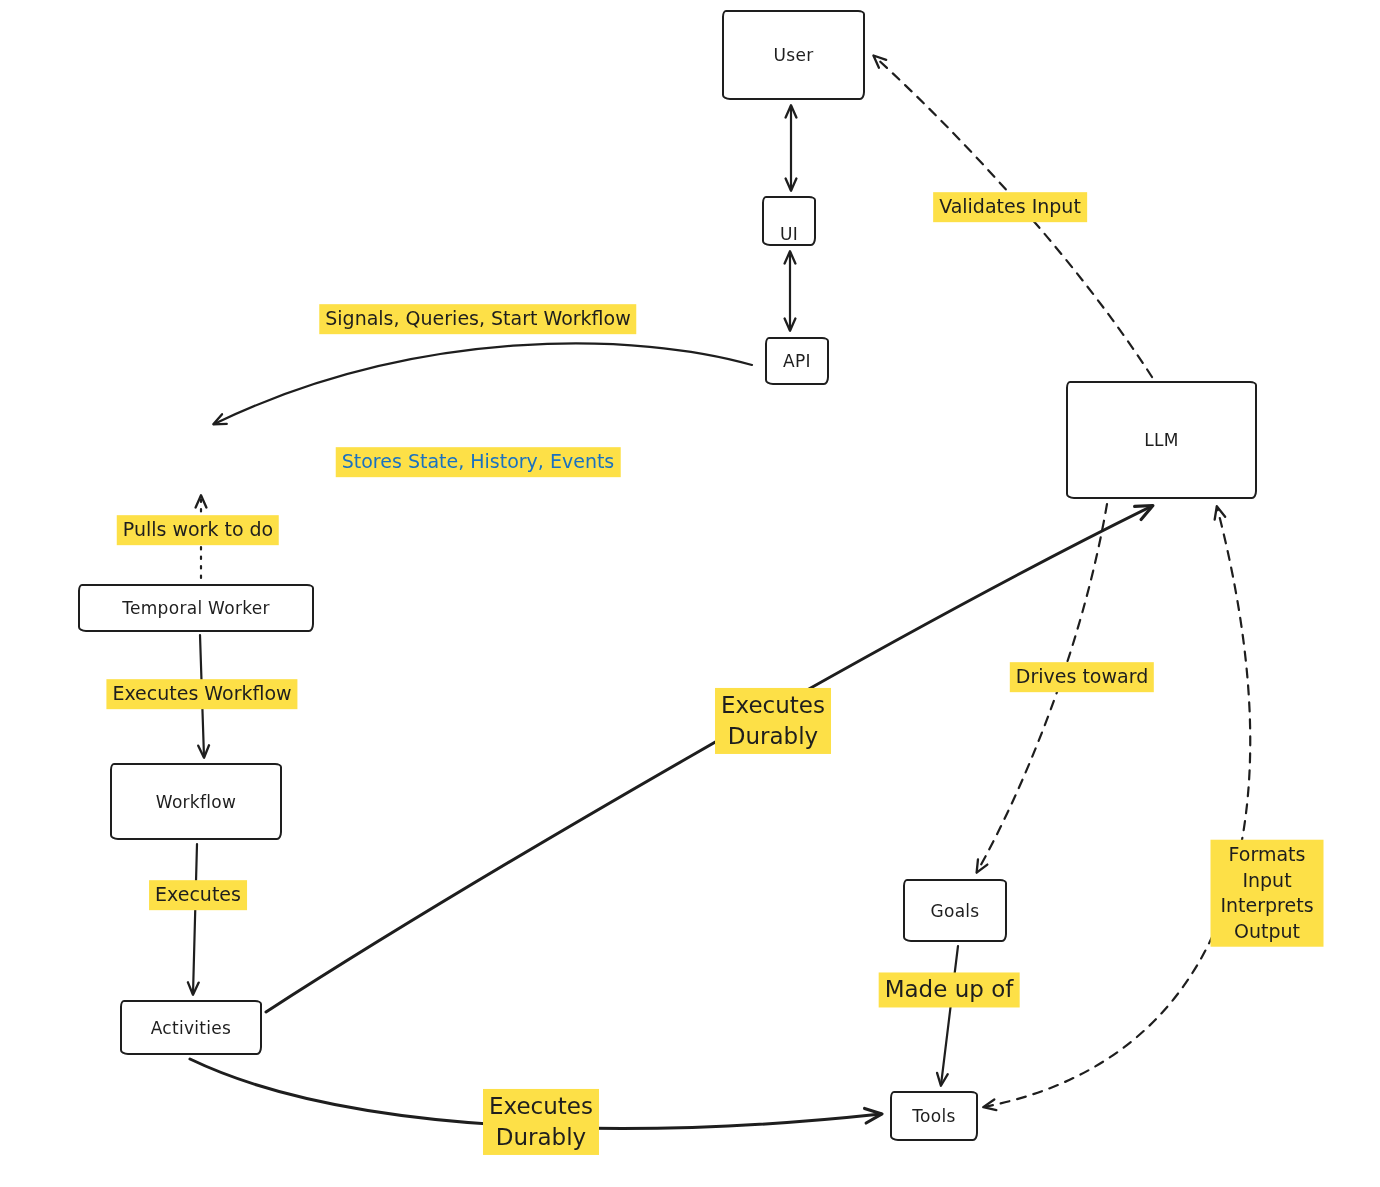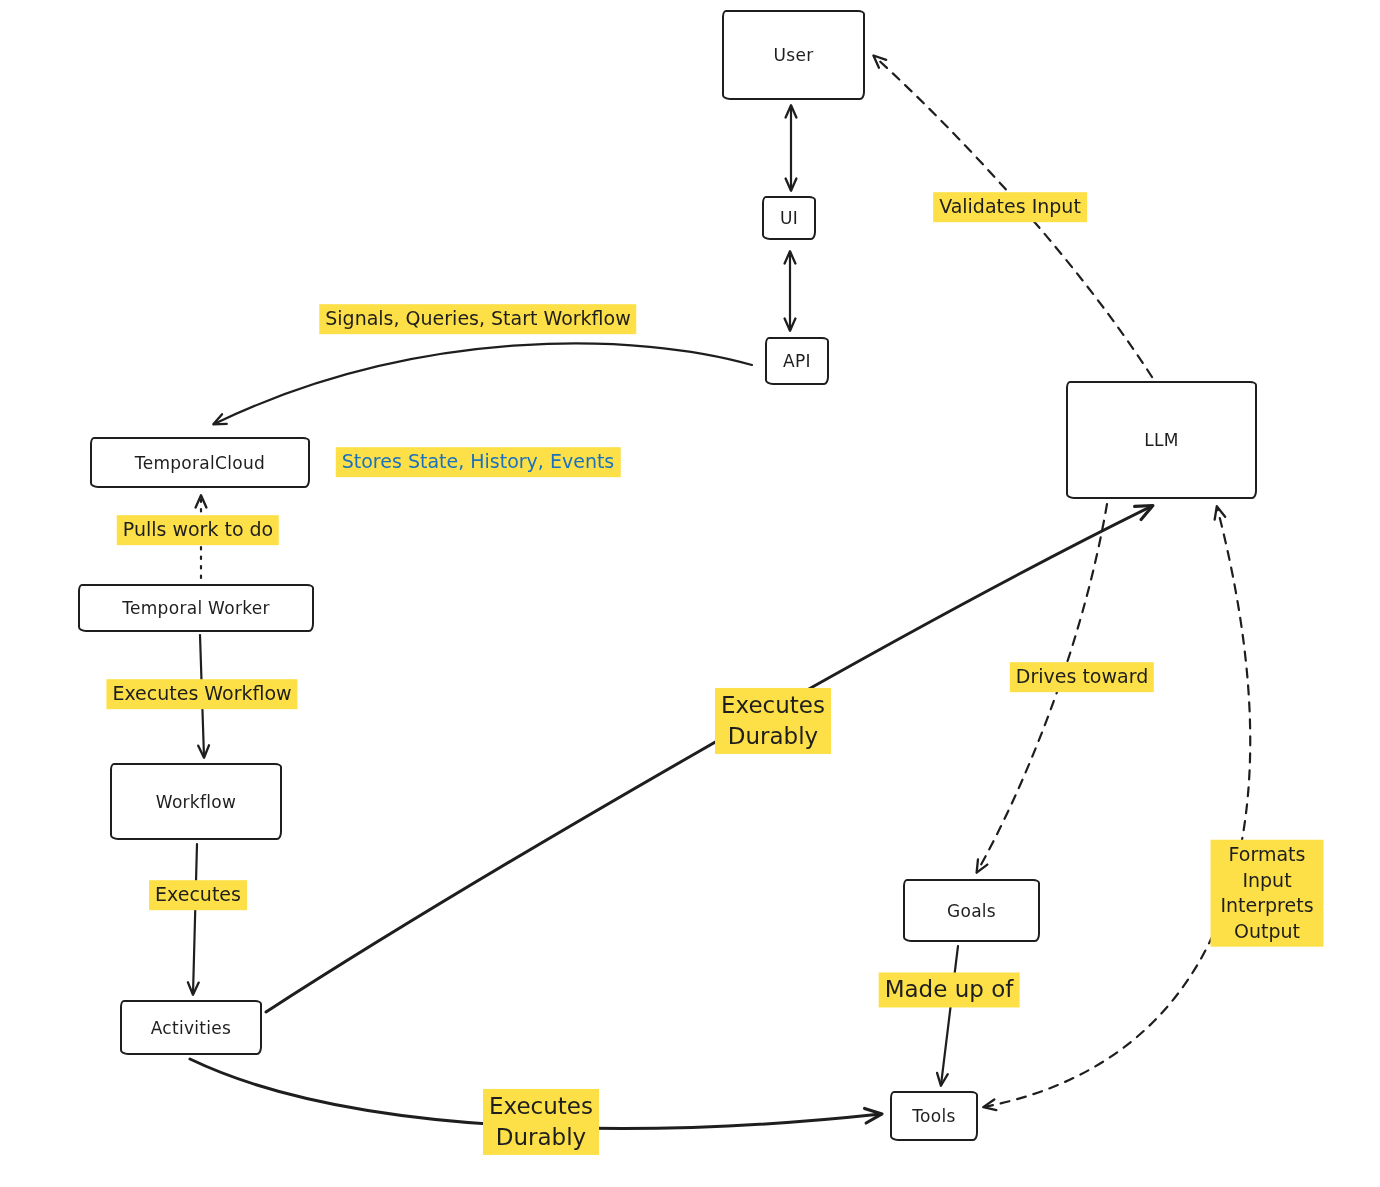--- a/index.html
+++ b/index.html
@@ -88,41 +88,38 @@
   <div class="elabel" style="left:1082px; top:677px;">Drives toward</div>
   <div class="elabel big" style="left:949px; top:990px;">Made up of</div>
   <div class="elabel center" style="left:1267px; top:893px;">Formats Input
 Interprets Output</div>
   <div class="elabel big center" style="left:541px; top:1122px;">Executes
 Durably</div>
 
   <div class="node" style="left:722px; top:10px; width:143px; height:90px;">
     <span class="node-label">User</span>
   </div>
-  <div class="node" style="left:762px; top:196px; width:54px; height:44px;">
+  <div class="node" style="left:762px; top:196px; width:54px; height:50px;align-items:flex-end;">
     <span class="node-label">UI</span>
   </div>
   <div class="node" style="left:755px; top:337px; width:64px; height:48px;margin-left:10px;">
     <span class="node-label">API</span>
   </div>
   <div class="node" style="left:1066px; top:381px; width:191px; height:118px;">
     <span class="node-label">LLM</span>
-  </div>
-  <div class="node" style="left:90px; top:437px; width:220px; height:51px;">
-    <span class="node-label">TemporalCloud</span>
   </div>
   <div class="node" style="left:78px; top:584px; width:236px; height:48px;">
     <span class="node-label">Temporal Worker</span>
   </div>
   <div class="node" style="left:110px; top:763px; width:172px; height:77px;">
     <span class="node-label">Workflow</span>
   </div>
   <div class="node" style="left:120px; top:1000px; width:142px; height:55px;">
     <span class="node-label">Activities</span>
   </div>
-  <div class="node" style="left:903px; top:879px; width:137px; height:63px;">
+  <div class="node" style="left:903px; top:879px; width:104px; height:63px;">
     <span class="node-label">Goals</span>
   </div>
   <div class="node" style="left:890px; top:1091px; width:88px; height:50px;">
     <span class="node-label">Tools</span>
   </div>
 
 </div>
 
 </body></html>

